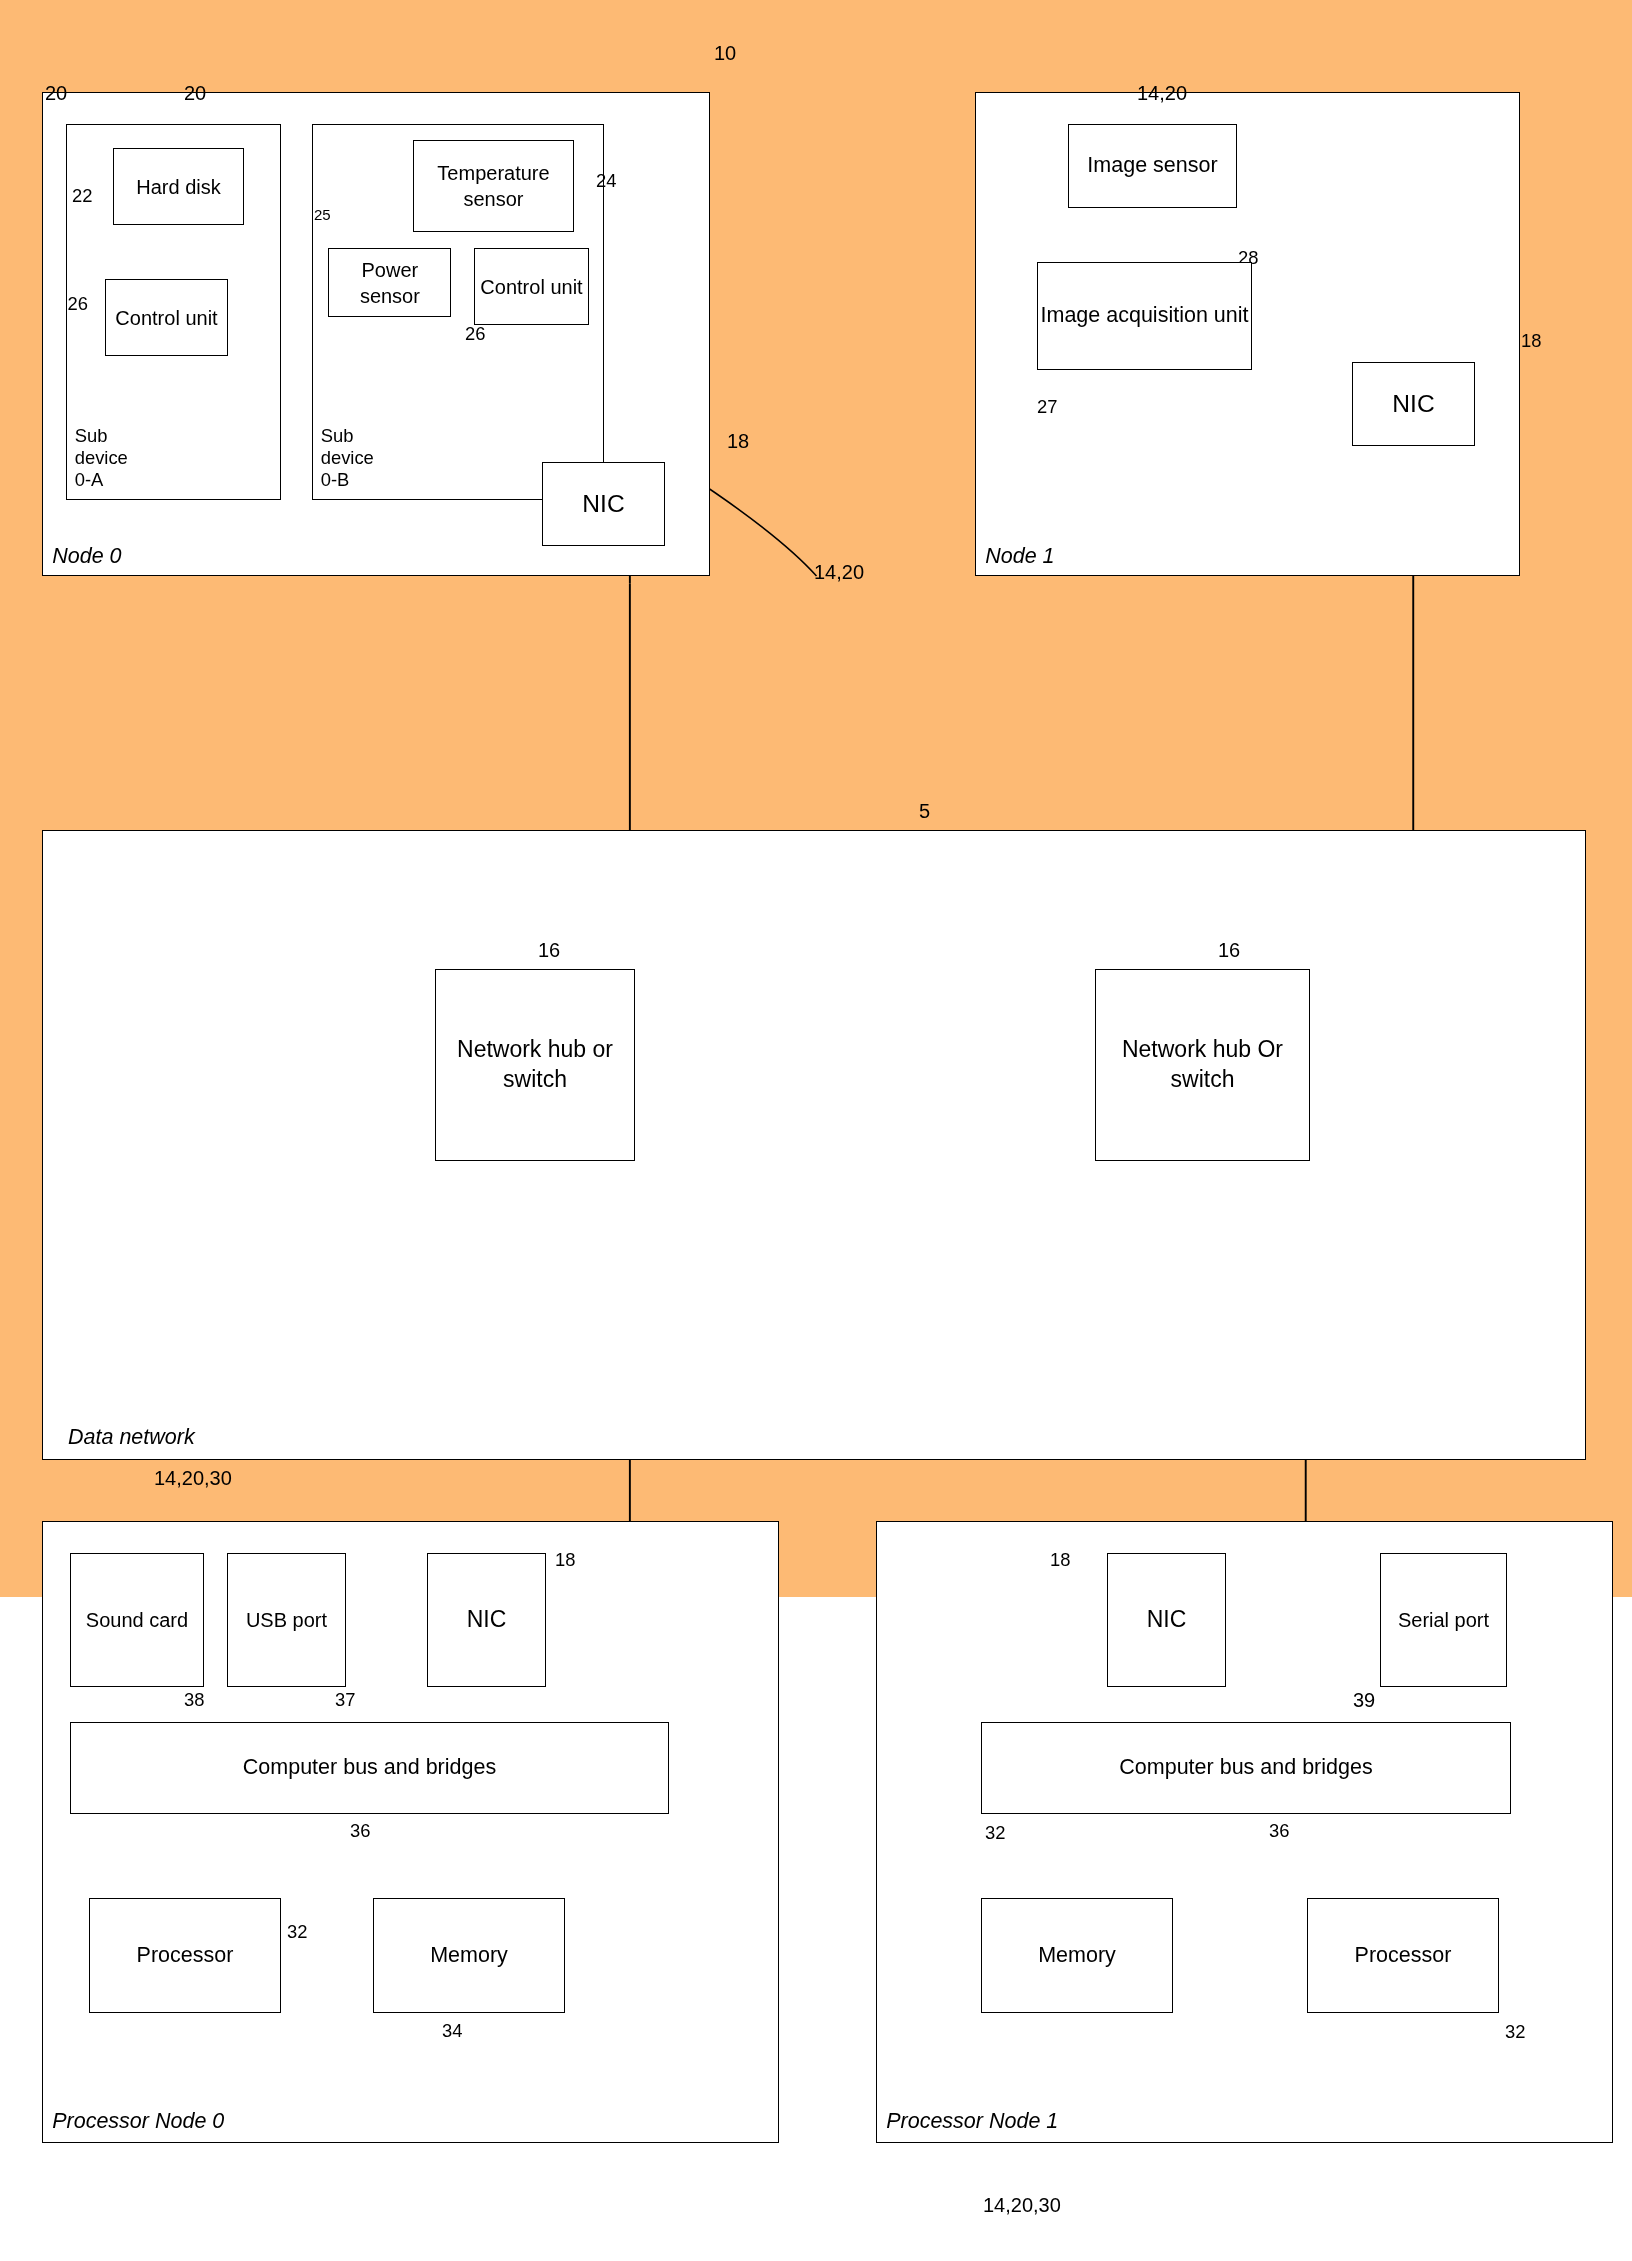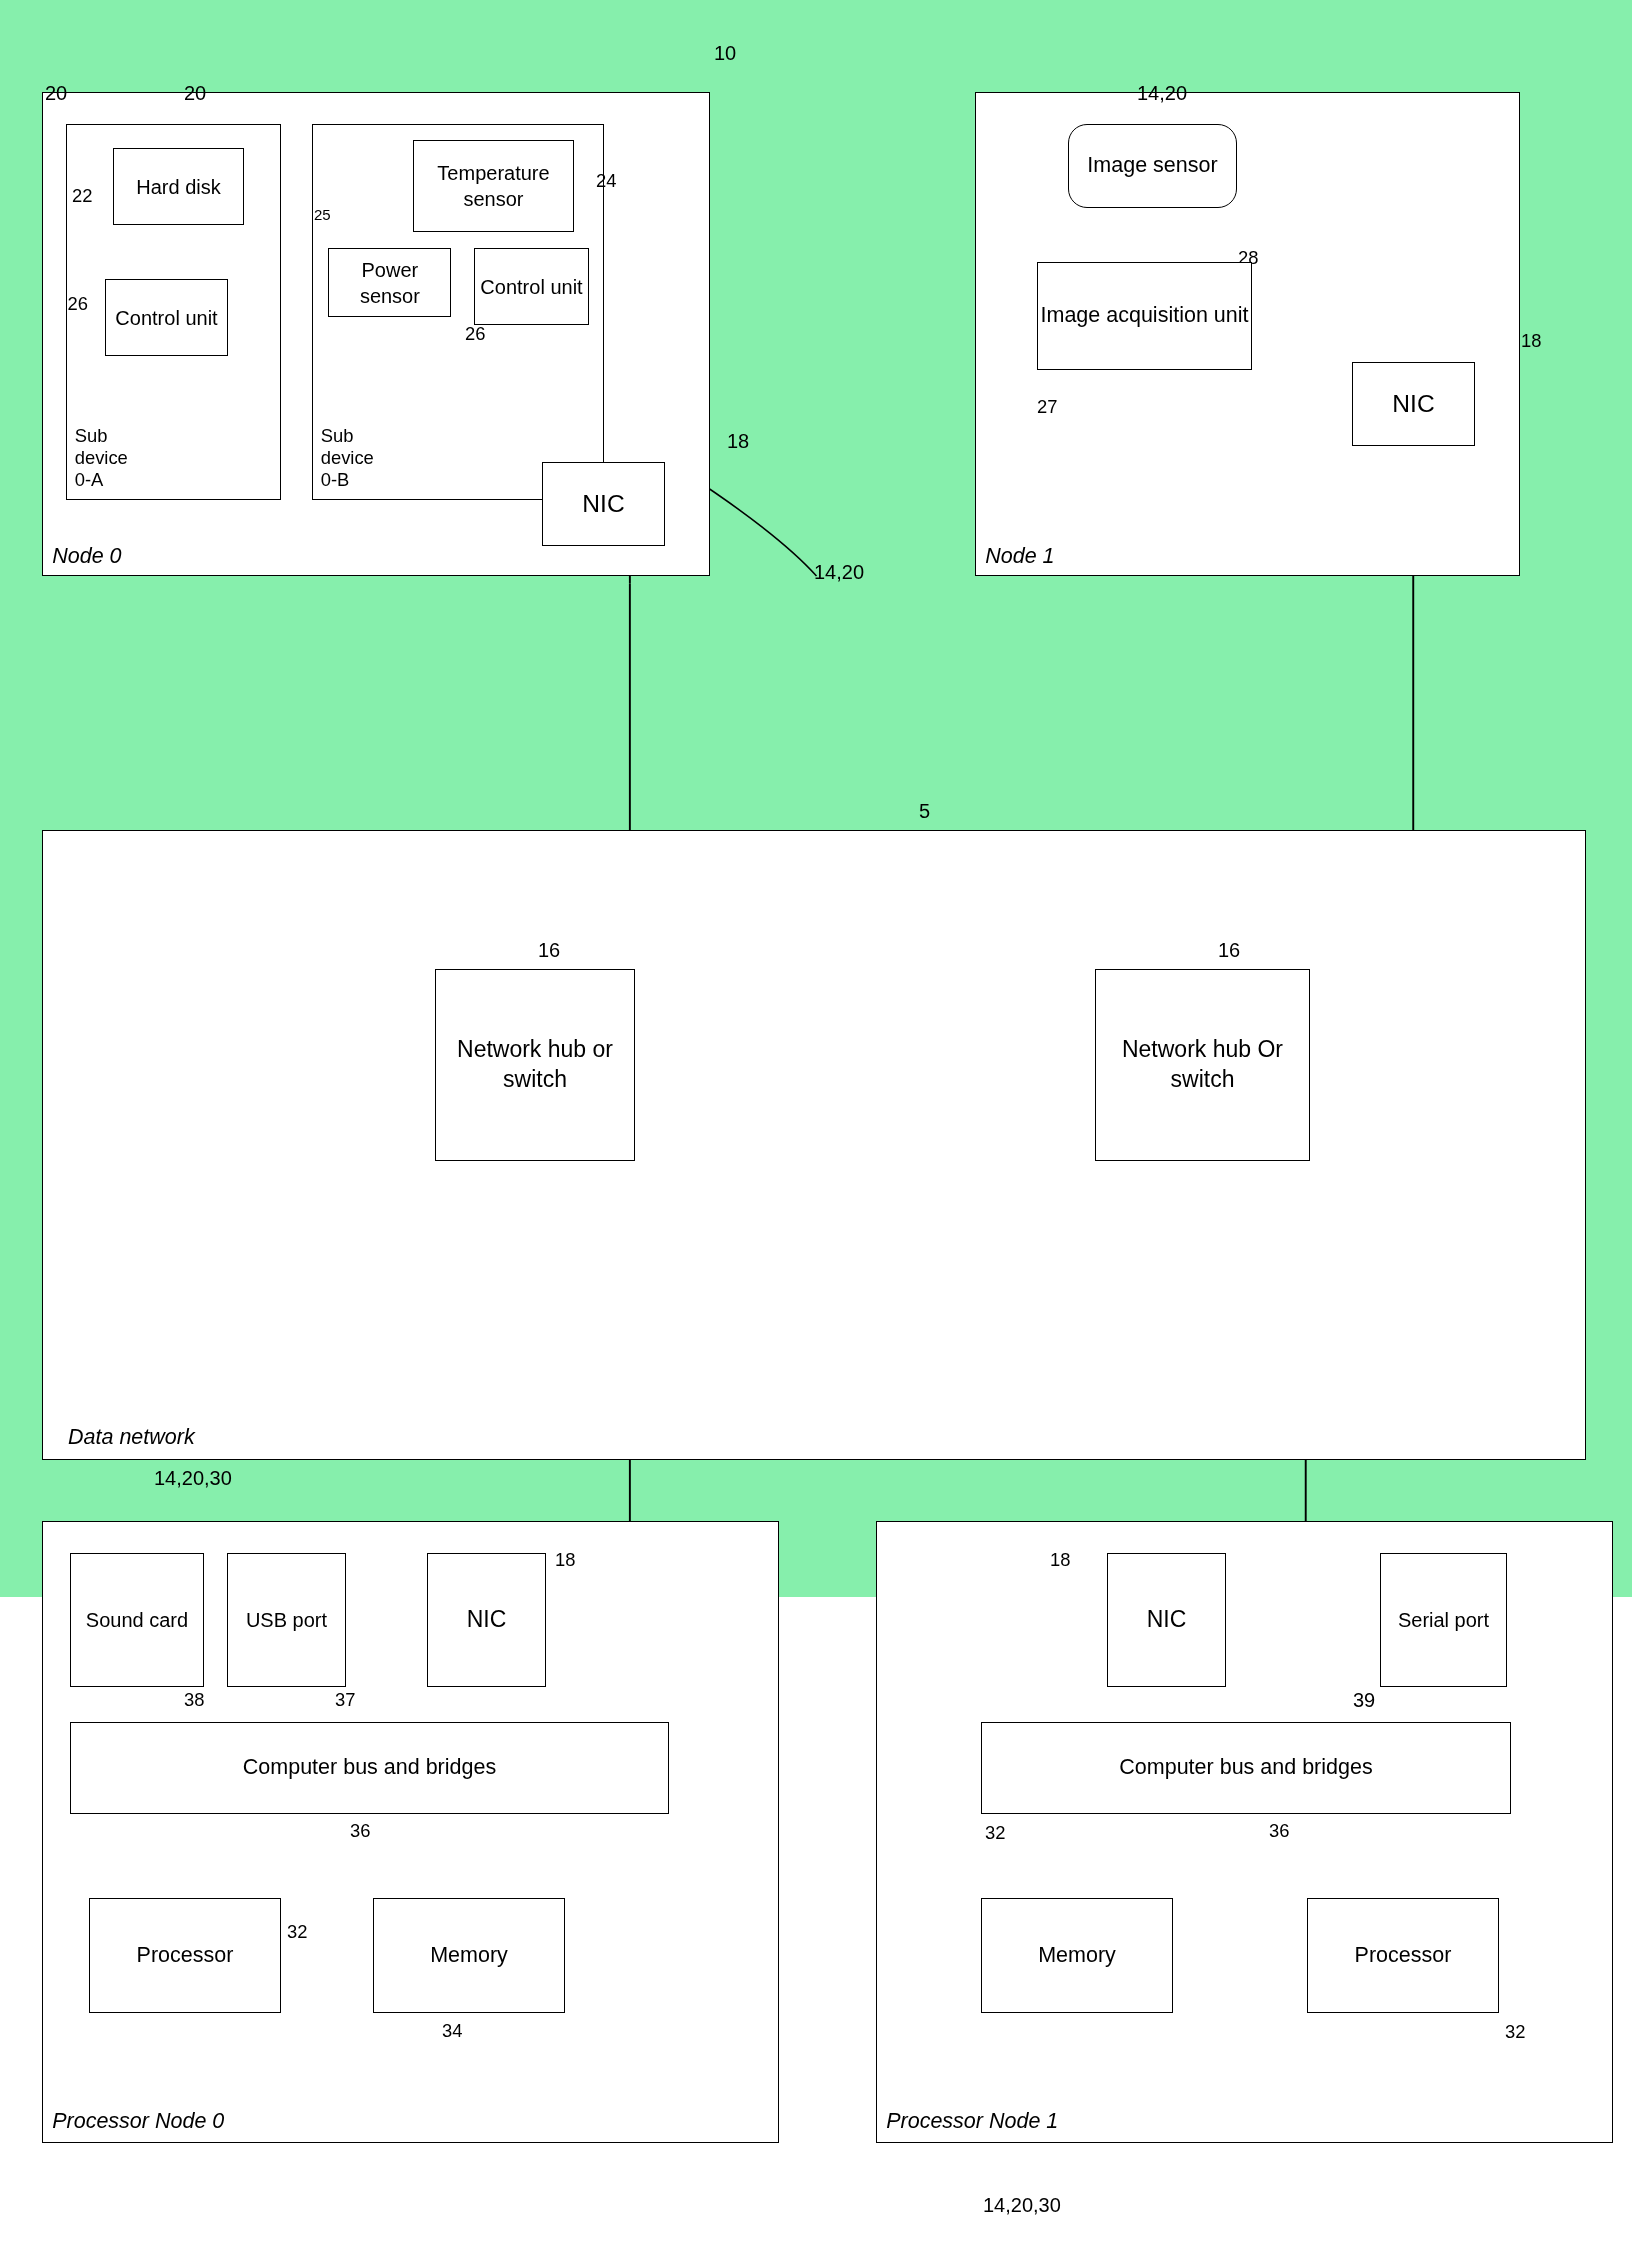--- a/index.html
+++ b/index.html
@@ -8,21 +8,21 @@
       font-family: Arial, sans-serif;
       width: 1633px;
       min-height: 2261px;
       position: relative;
       overflow: hidden;
     }
     .diagram-container {
       position: relative;
       width: 1633px;
       height: 1597px;
-      background: #86efac;
+      background: #fdba74;
       padding-left: 29px;
     }
     .box {
       position: absolute;
       border: 1.5px solid #000;
       background: #fff;
       display: flex;
       align-items: center;
       justify-content: center;
       text-align: center;
@@ -173,21 +173,21 @@
   </div>
 
   <div class="ref-num" style="top:82px; left:45px;">20</div>
 
   <div class="ref-num" style="top:82px; left:184px;">20</div>
 
   <div class="ref-num" style="top:430px; left:727px;">18</div>
 
   <div class="box-large" style="top:92px; left:975px; width:545px; height:484px;">
 
-    <div class="box" style="top:31px; left:92px; width:169px; height:84px; font-size:21.5px;border-radius:19px;">
+    <div class="box" style="top:31px; left:92px; width:169px; height:84px; font-size:21.5px;">
       <span>Image
 sensor</span>
     </div>
 
     <div class="ref-num" style="top:154px; left:230px; font-size:18.4px;margin-left:32px;">28</div>
 
     <div class="box" style="top:169px; left:61px; width:215px; height:108px; font-size:21.5px;">
       <span>Image
 acquisition
 unit</span>

